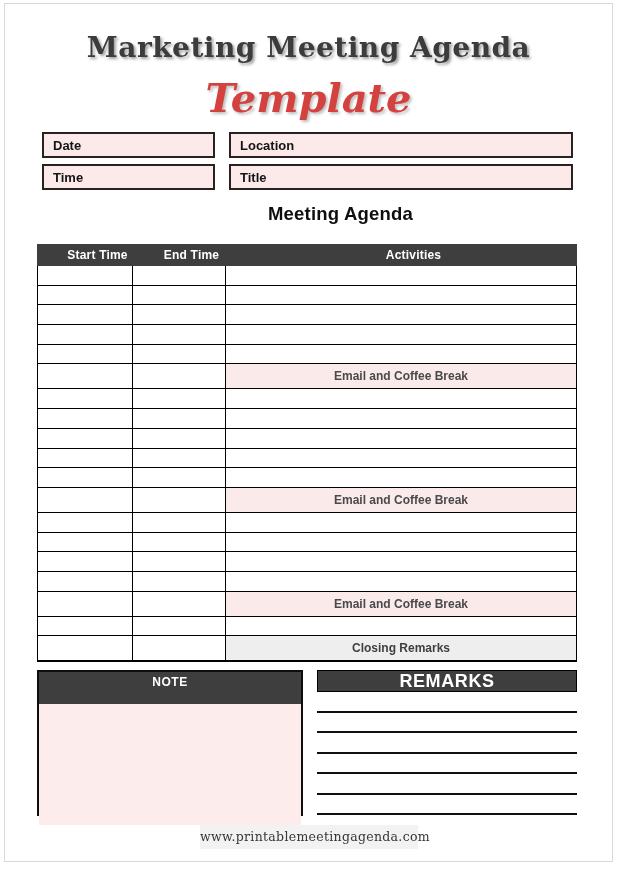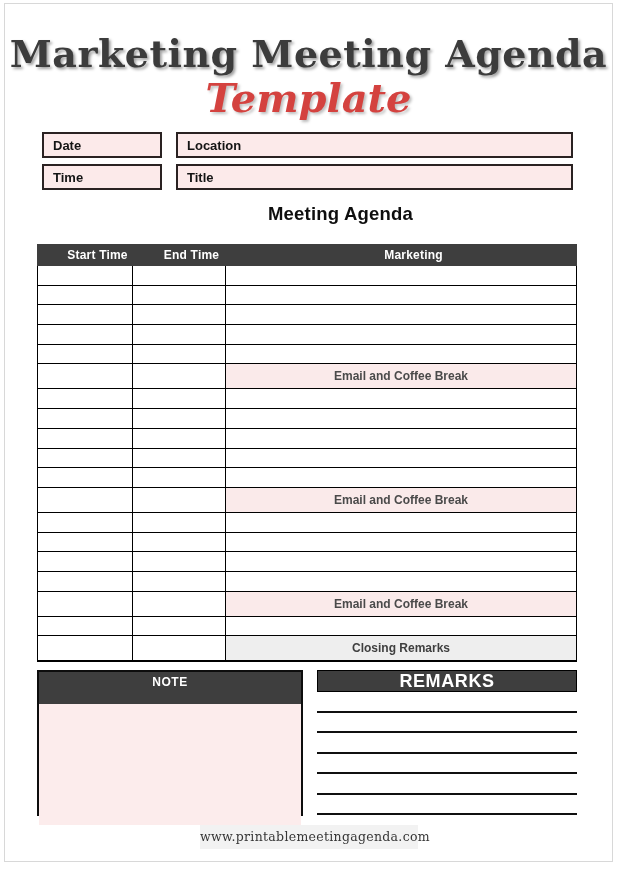--- a/index.html
+++ b/index.html
@@ -7,40 +7,40 @@
     width:617px;height:869px;position:relative;background:#ffffff;
     font-family:"Liberation Sans",sans-serif;overflow:hidden;
   }
   .page-border{
     position:absolute;left:4px;top:3px;right:4px;bottom:7px;
     border:1px solid #d8d8d8;pointer-events:none;
   }
   
   .doc-title{
     position:absolute;top:31px;left:0;width:100%;text-align:center;
-    font-family:"DejaVu Serif",serif;font-weight:bold;font-size:38px;
+    font-family:"DejaVu Serif",serif;font-weight:bold;font-size:28px;
     color:var(--title-gray,#3c3c3c);letter-spacing:0.5px;
     text-shadow:2px 2px 3px #9f9f9f;
   }
   .doc-subtitle{
     position:absolute;top:74px;left:0;width:100%;text-align:center;
     font-family:"DejaVu Serif",serif;font-style:italic;font-weight:bold;
     font-size:40px;color:var(--accent-red,#d4423f);
     text-shadow:2px 2px 3px #bdbdbd;
   }
   
   .field-row{position:absolute;left:42px;right:44px;height:26px;display:flex;gap:14px;}
   .field-row.r1{top:132px;}
   .field-row.r2{top:164px;border-radius:8px;}
   .field{
     box-sizing:border-box;background:var(--pink-light,#fceaea);
     border:2px solid #2a2222;display:flex;align-items:center;
     padding-left:9px;font-weight:bold;font-size:13px;color:#141414;
   }
-  .field.small{width:120px;flex:none;}
+  .field.small{width:173px;flex:none;}
   .field.wide{flex:1;}
   
   .section-heading{
     position:absolute;top:203px;left:0;width:100%;text-align:center;
     font-weight:bold;font-size:18.5px;color:#0e0e0e;letter-spacing:0.2px;padding-left:32px;
   }
   
   table.agenda{
     position:absolute;left:37px;top:244px;width:540px;
     border-collapse:collapse;table-layout:fixed;
@@ -124,21 +124,21 @@
 <table class="agenda">
   <colgroup>
       <col class="c-start">
       <col class="c-end">
       <col class="c-act">
     </colgroup>
   <thead>
     <tr>
       <th>Start Time</th>
       <th>End Time</th>
-      <th>Marketing</th>
+      <th>Activities</th>
     </tr>
   </thead>
   <tbody>
       <tr>
         <td></td>
         <td></td>
         <td></td>
       </tr>
       <tr>
         <td></td>

